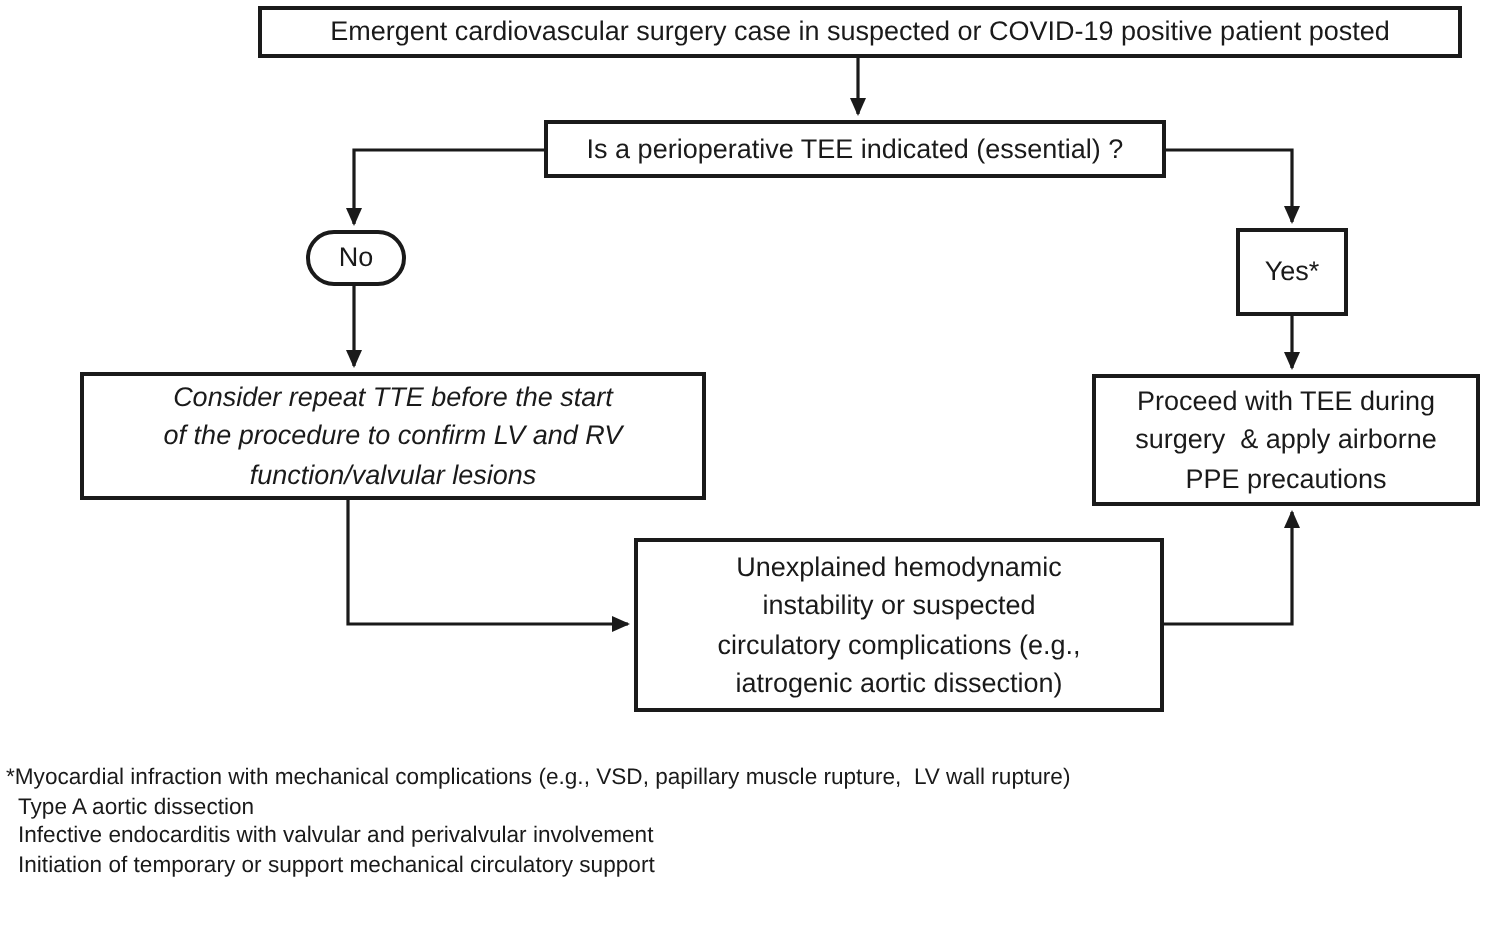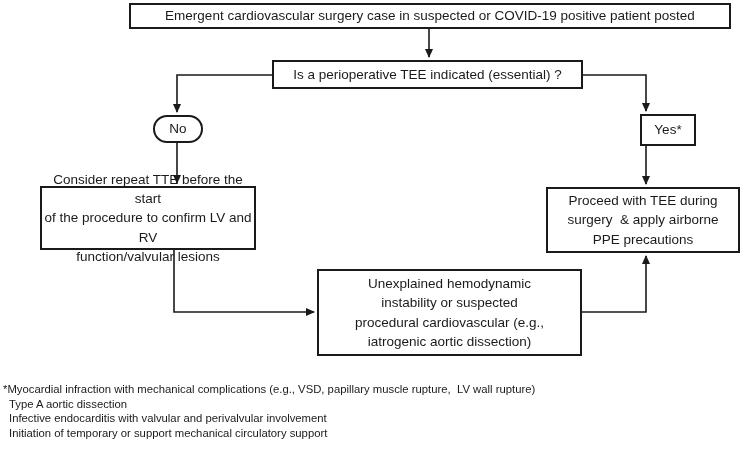--- a/index.html
+++ b/index.html
@@ -37,22 +37,22 @@
     line-height: 1.42;
     font-weight: 400;
   }
   .node .line {
     display: block;
     white-space: pre-wrap;
   }
   .node-top      { left: 129px; top: 3px;   width: 602px; height: 26px; }
   .node-question { left: 272px; top: 60px;  width: 311px; height: 29px; }
   .node-no       { left: 153px; top: 115px; width: 50px;  height: 28px; border-radius: 14px; }
-  .node-yes      { left: 618px; top: 114px; width: 56px;  height: 32px; margin-left: 22px; }
-  .node-left     { left: 40px;  top: 186px; width: 216px; height: 64px; }
+  .node-yes      { left: 618px; top: 114px; width: 56px;  height: 44px; }
+  .node-left     { left: 40px;  top: 186px; width: 313px; height: 64px; font-style: italic; }
   .node-right    { left: 546px; top: 187px; width: 194px; height: 66px; }
   .node-middle   { left: 317px; top: 269px; width: 265px; height: 87px; }
   .footnotes {
     position: absolute;
     left: 3px;
     top: 382px;
     font-size: 11.3px;
     line-height: 14.5px;
     color: #1a1a1a;
   }
@@ -109,21 +109,21 @@
 
   <div class="node node-right">
     <span class="line">Proceed with TEE during</span>
     <span class="line">surgery  &amp; apply airborne</span>
     <span class="line">PPE precautions</span>
   </div>
 
   <div class="node node-middle">
     <span class="line">Unexplained hemodynamic</span>
     <span class="line">instability or suspected</span>
-    <span class="line">procedural cardiovascular (e.g.,</span>
+    <span class="line">circulatory complications (e.g.,</span>
     <span class="line">iatrogenic aortic dissection)</span>
   </div>
 
   <div class="footnotes">
     <div class="fn">*Myocardial infraction with mechanical complications (e.g., VSD, papillary muscle rupture,  LV wall rupture)</div>
     <div class="fn indent">Type A aortic dissection</div>
     <div class="fn indent">Infective endocarditis with valvular and perivalvular involvement</div>
     <div class="fn indent">Initiation of temporary or support mechanical circulatory support</div>
   </div>
 

